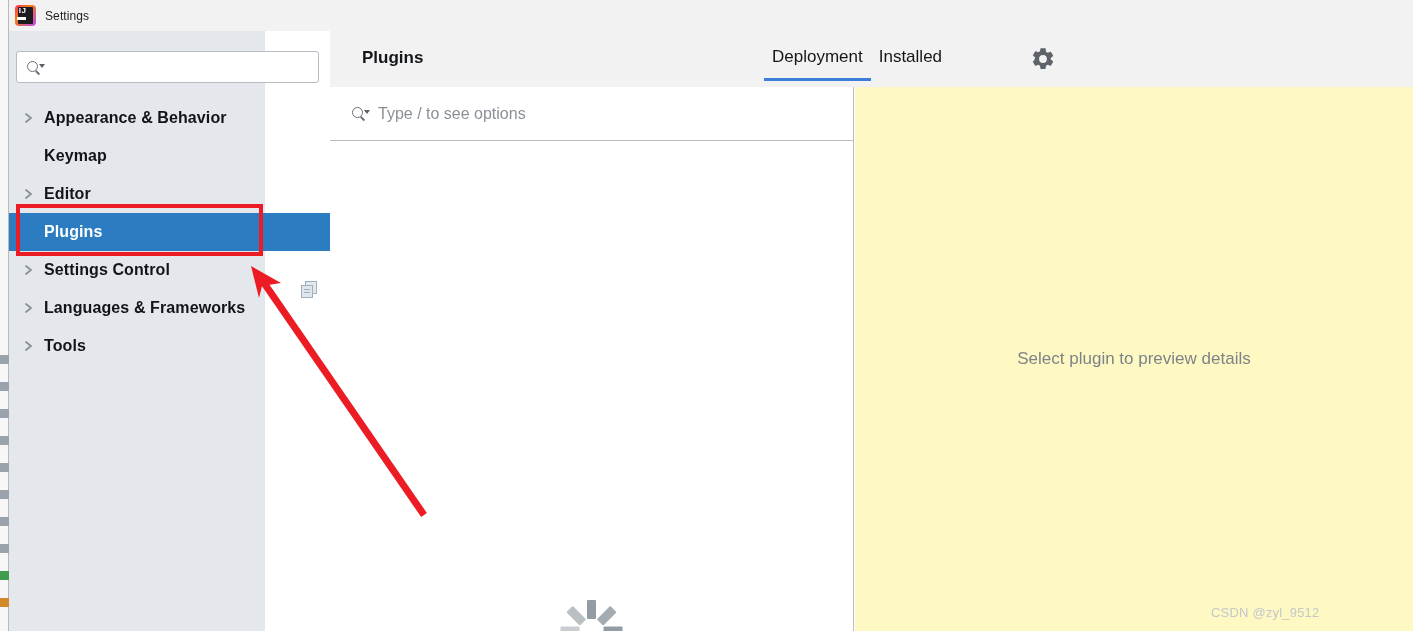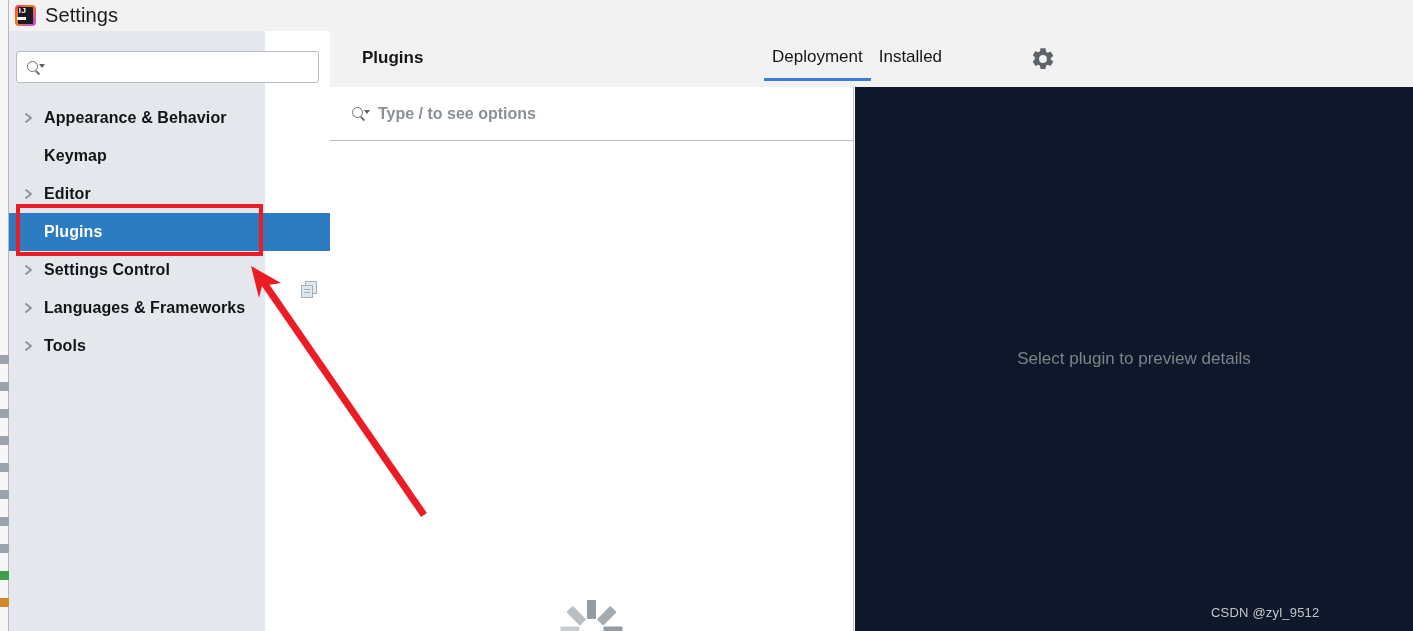--- a/index.html
+++ b/index.html
@@ -43,21 +43,21 @@
   }
   .app-logo .ij {
     position:absolute; left:0; top:0; width:15px; height:11px;
     color:#ffffff; font-size:8px; font-weight:700; line-height:11px;
     text-align:center; letter-spacing:0.5px;
   }
   .app-logo .bar {
     position:absolute; left:2px; top:12px; width:9px; height:3px; background:#ffffff;
   }
   .title-text {
-    margin-left:9px; font-size:20px; color:#1c1c1c; letter-spacing:0.1px;
+    margin-left:9px; font-size:12px; color:#1c1c1c; letter-spacing:0.1px;
   }
 
   
   .sidebar {
     position:absolute; left:0; top:31px; width:256px; height:600px;
     background:#e4e8ec;
   }
   .side-search {
     position:absolute; left:7px; top:20px; width:303px; height:32px;
     background:#ffffff; border:1px solid #b6bcc4; border-radius:3px;
@@ -132,21 +132,21 @@
   .tab {
     position:relative; font-size:17px; color:#14171a; padding:0 8px 14px 8px;
   }
   .tab.active::after {
     content:""; position:absolute; left:0; bottom:0; width:100%; height:3px;
     background:#3b7dd8;
   }
 
   .list-pane {
     position:absolute; left:0; top:56px; width:524px; height:544px;
-    background:#ffffff; border-right:1px solid #bcbcbc;font-weight:bold;
+    background:#ffffff; border-right:1px solid #bcbcbc;
   }
   .plugin-search {
     position:absolute; left:0; top:0; width:524px; height:54px;
     border-bottom:1px solid #bcbcbc;
     display:flex; align-items:center; padding-left:22px;
   }
   .plugin-search .ph {
     margin-left:9px; font-size:16px; color:#8a9097;
   }
 
@@ -154,21 +154,21 @@
     position:absolute; left:230px; top:513px; width:62px; height:62px;
   }
   .spinner span {
     position:absolute; left:50%; top:0; width:9px; height:19px;
     margin-left:-4.5px; border-radius:1px; background:#8e979e;
     transform-origin:4.5px 31px;
   }
 
   .detail-pane {
     position:absolute; left:525px; top:56px; width:558px; height:544px;
-    background:#0f172a;
+    background:#fef9c3;
     display:flex; align-items:center; justify-content:center;
   }
   .detail-empty { font-size:17px; color:#7d8389; }
 
   
   .red-box {
     position:absolute; left:16px; top:204px; width:247px; height:52px;
     border:4px solid #ec1c24; pointer-events:none;
   }
   .arrow-layer { position:absolute; left:0; top:0; width:1413px; height:631px; pointer-events:none; }

